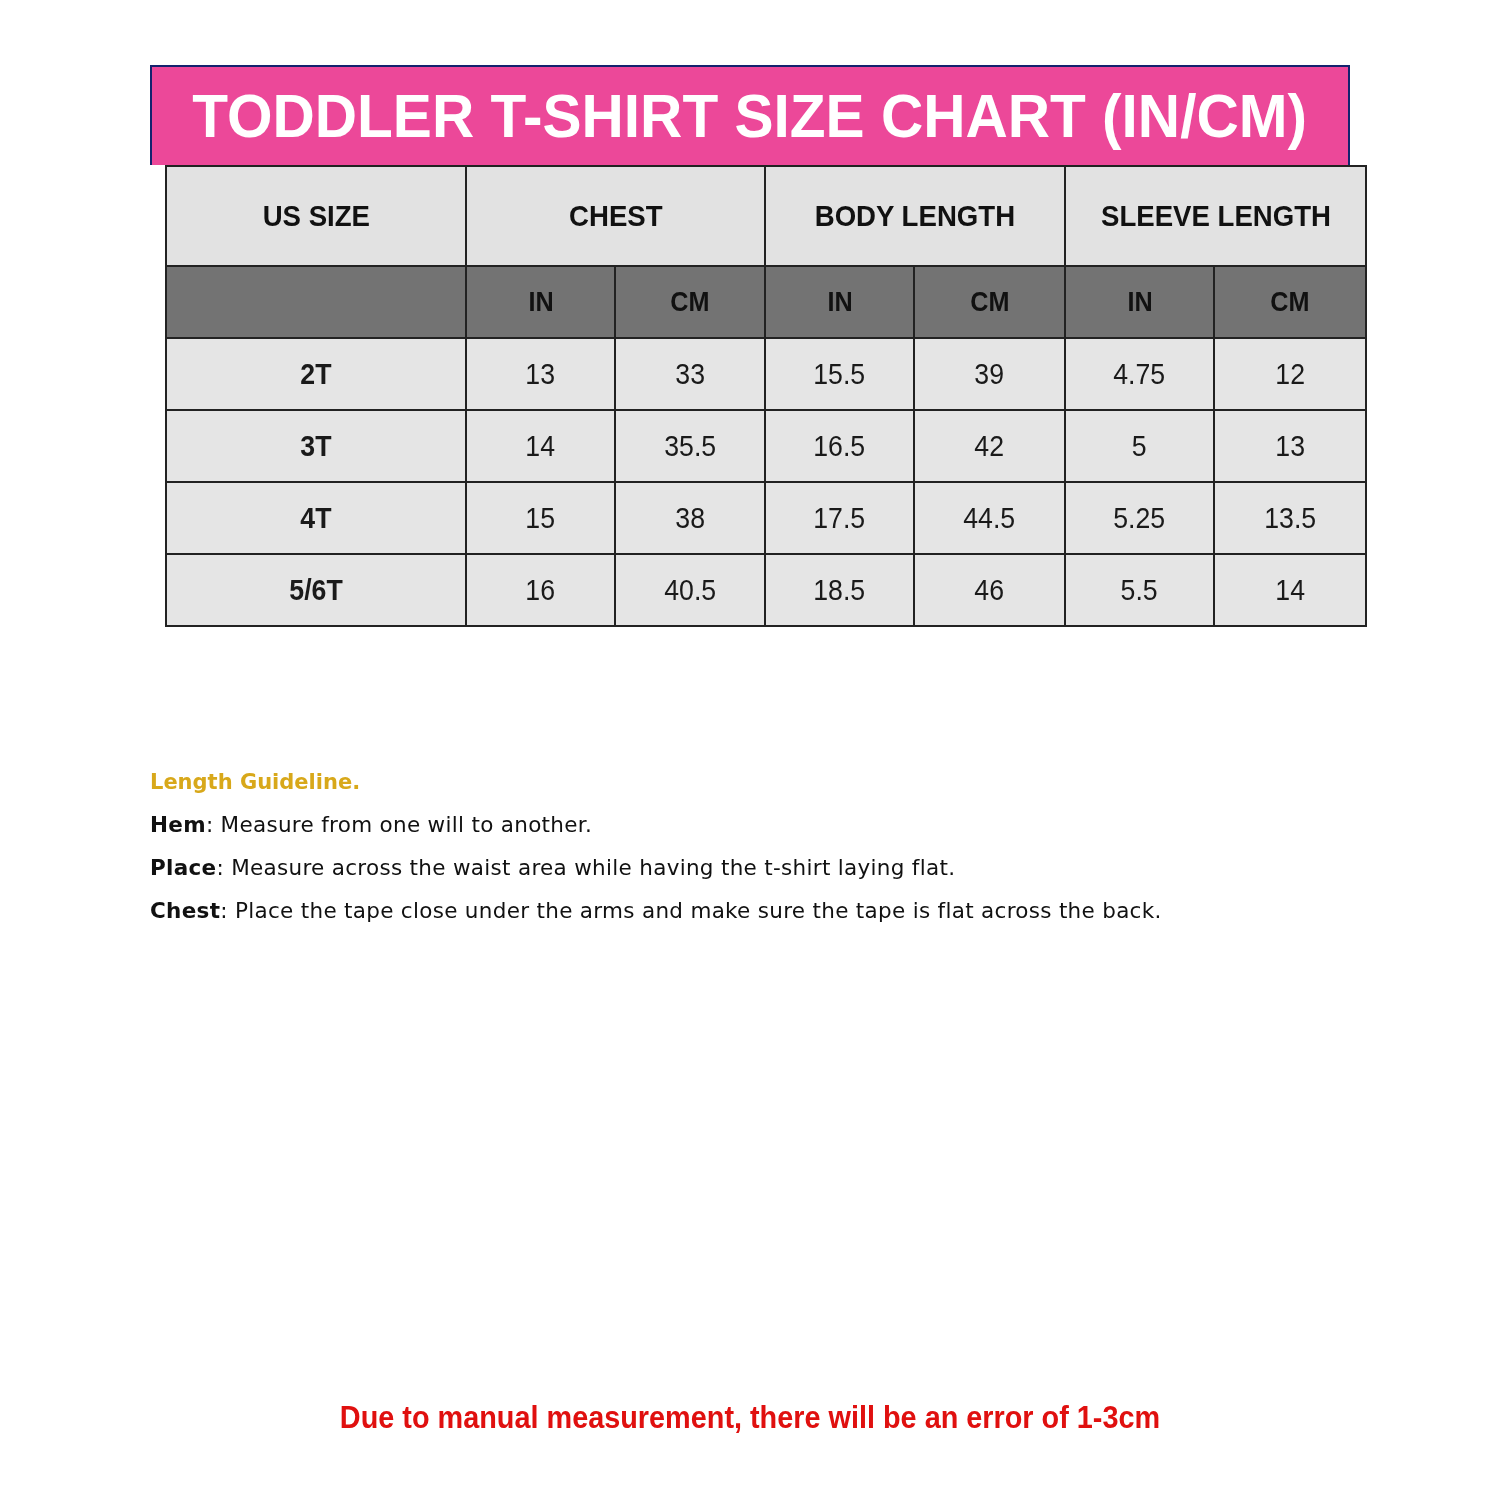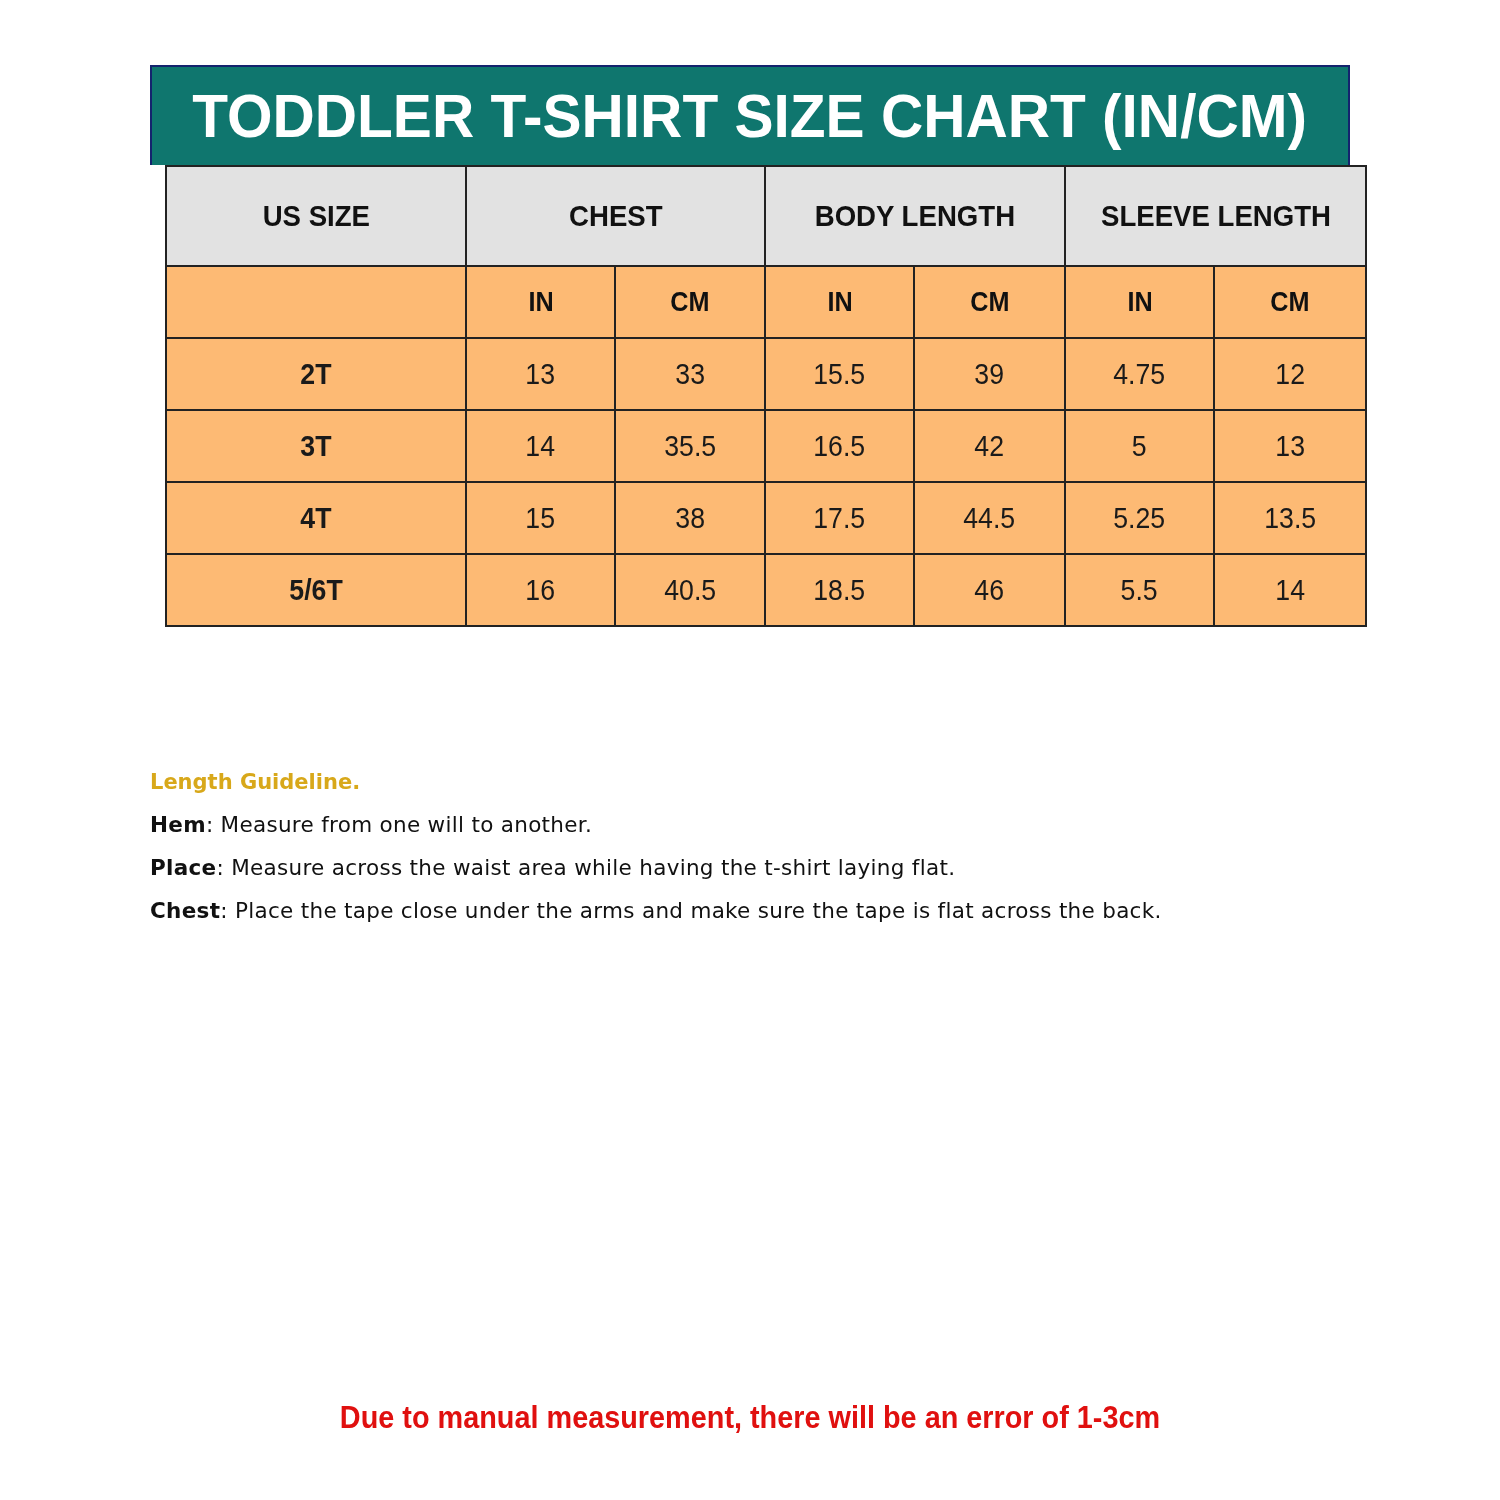--- a/index.html
+++ b/index.html
@@ -1,34 +1,34 @@
 <!DOCTYPE html>
 <html><head>
 <meta charset="utf-8">
 <style>
   * { box-sizing: border-box; margin: 0; padding: 0; }
   html, body { width: 1500px; height: 1500px; background: #ffffff; overflow: hidden; }
   body { position: relative; font-family: "Liberation Sans", sans-serif; color: #111; }
 
   .chart { position: absolute; left: 150px; top: 65px; width: 1200px; }
   .title-bar {
-    height: 100px; background: #0f766e; color: #fff;
+    height: 100px; background: #ec4899; color: #fff;
     display: flex; align-items: center; justify-content: center;
     font-weight: bold; font-size: 61px; letter-spacing: 0px;
     border: 2px solid #14236e; border-bottom: none;
     transform-origin: center;
   }
   .title-bar span { display: inline-block; transform: scaleX(0.96); }
   table { border-collapse: collapse; width: 1200px; table-layout: fixed; margin-left: 15px; }
   td, th { border: 2px solid #222; text-align: center; vertical-align: middle; }
   .hdr th { height: 100px; background: #e2e2e2; font-size: 30px; font-weight: bold; color: #111; }
   .hdr th span { display: inline-block; transform: scaleX(0.92); }
-  .units td { height: 72px; font-size: 28px; font-weight: bold; background: #fdba74; }
+  .units td { height: 72px; font-size: 28px; font-weight: bold; background: #737373; }
   .units td span { display: inline-block; transform: scaleX(0.9); }
-  .row td { height: 72px; font-size: 29px; background: #fdba74; color: #1a1a1a; }
+  .row td { height: 72px; font-size: 29px; background: #e5e5e5; color: #1a1a1a; }
   .row td span { display: inline-block; transform: scaleX(0.92); }
   .row td.size { font-weight: bold; }
 
   .guide { position: absolute; left: 150px; top: 768px; font-family: "DejaVu Sans", sans-serif; }
   .guide-title { font-size: 21px; font-weight: bold; color: #d8a81a; height: 43px; line-height: 28px; }
   .guide-line { font-size: 21.5px; height: 43px; line-height: 28px; color: #111; white-space: nowrap; letter-spacing: 0.3px; }
   .guide-line b { font-weight: bold; }
 
   .note {
     position: absolute; left: 0; width: 1500px; top: 1400px; text-align: center;

